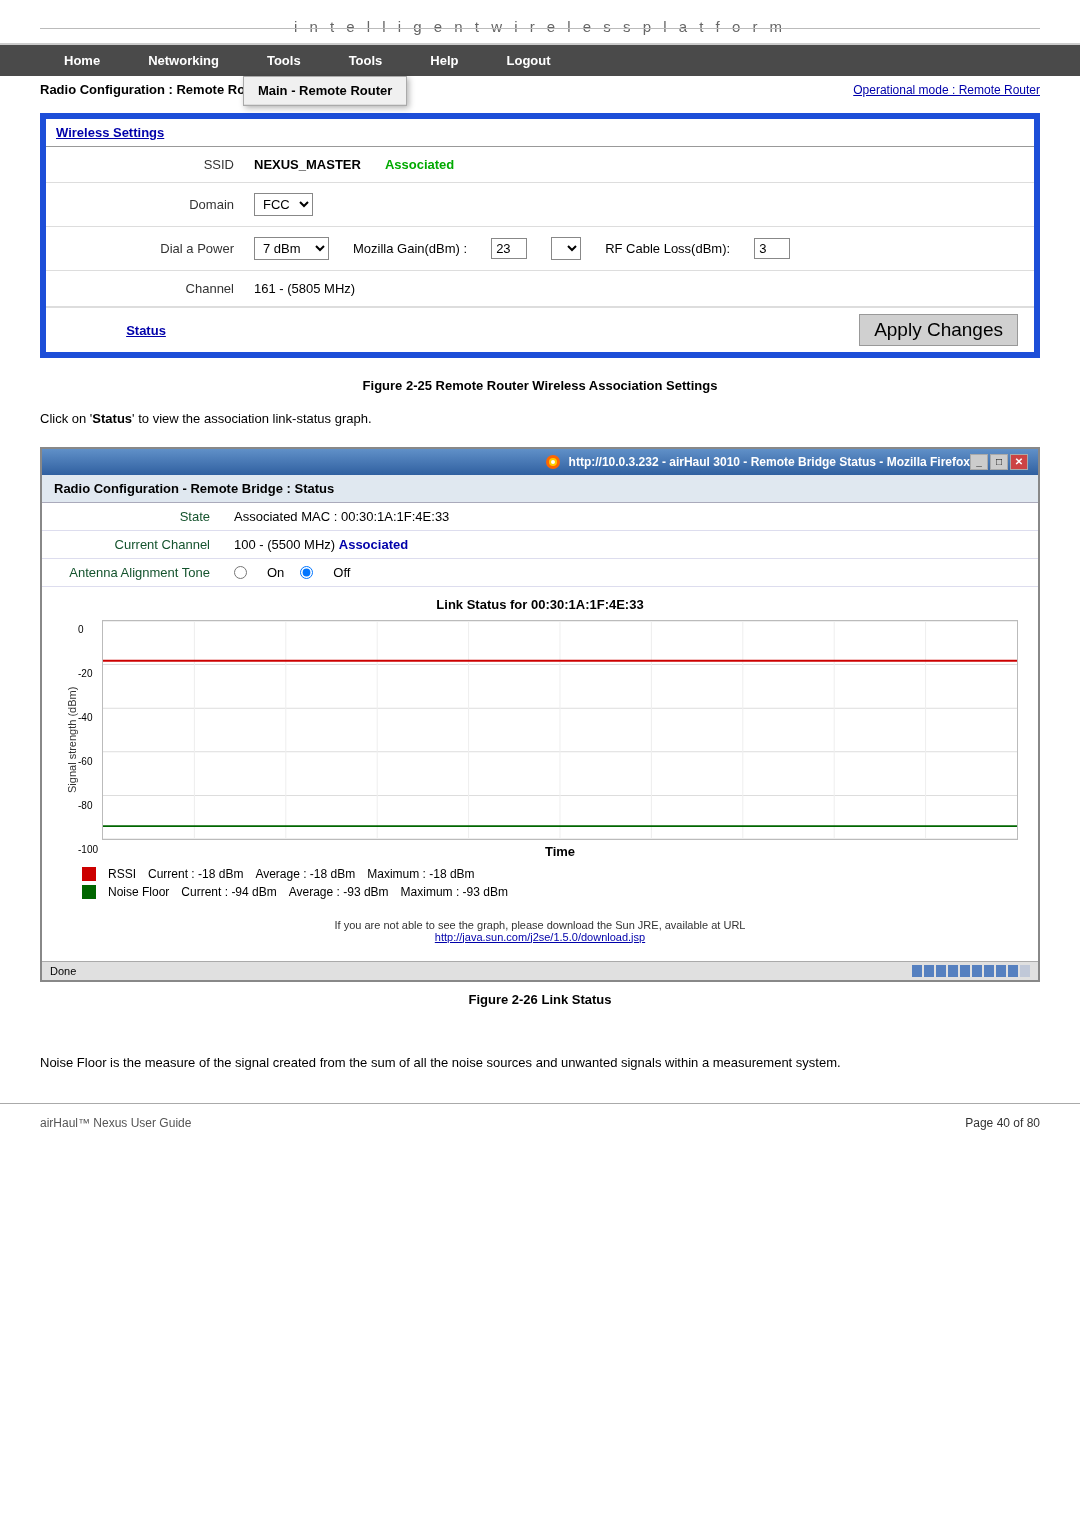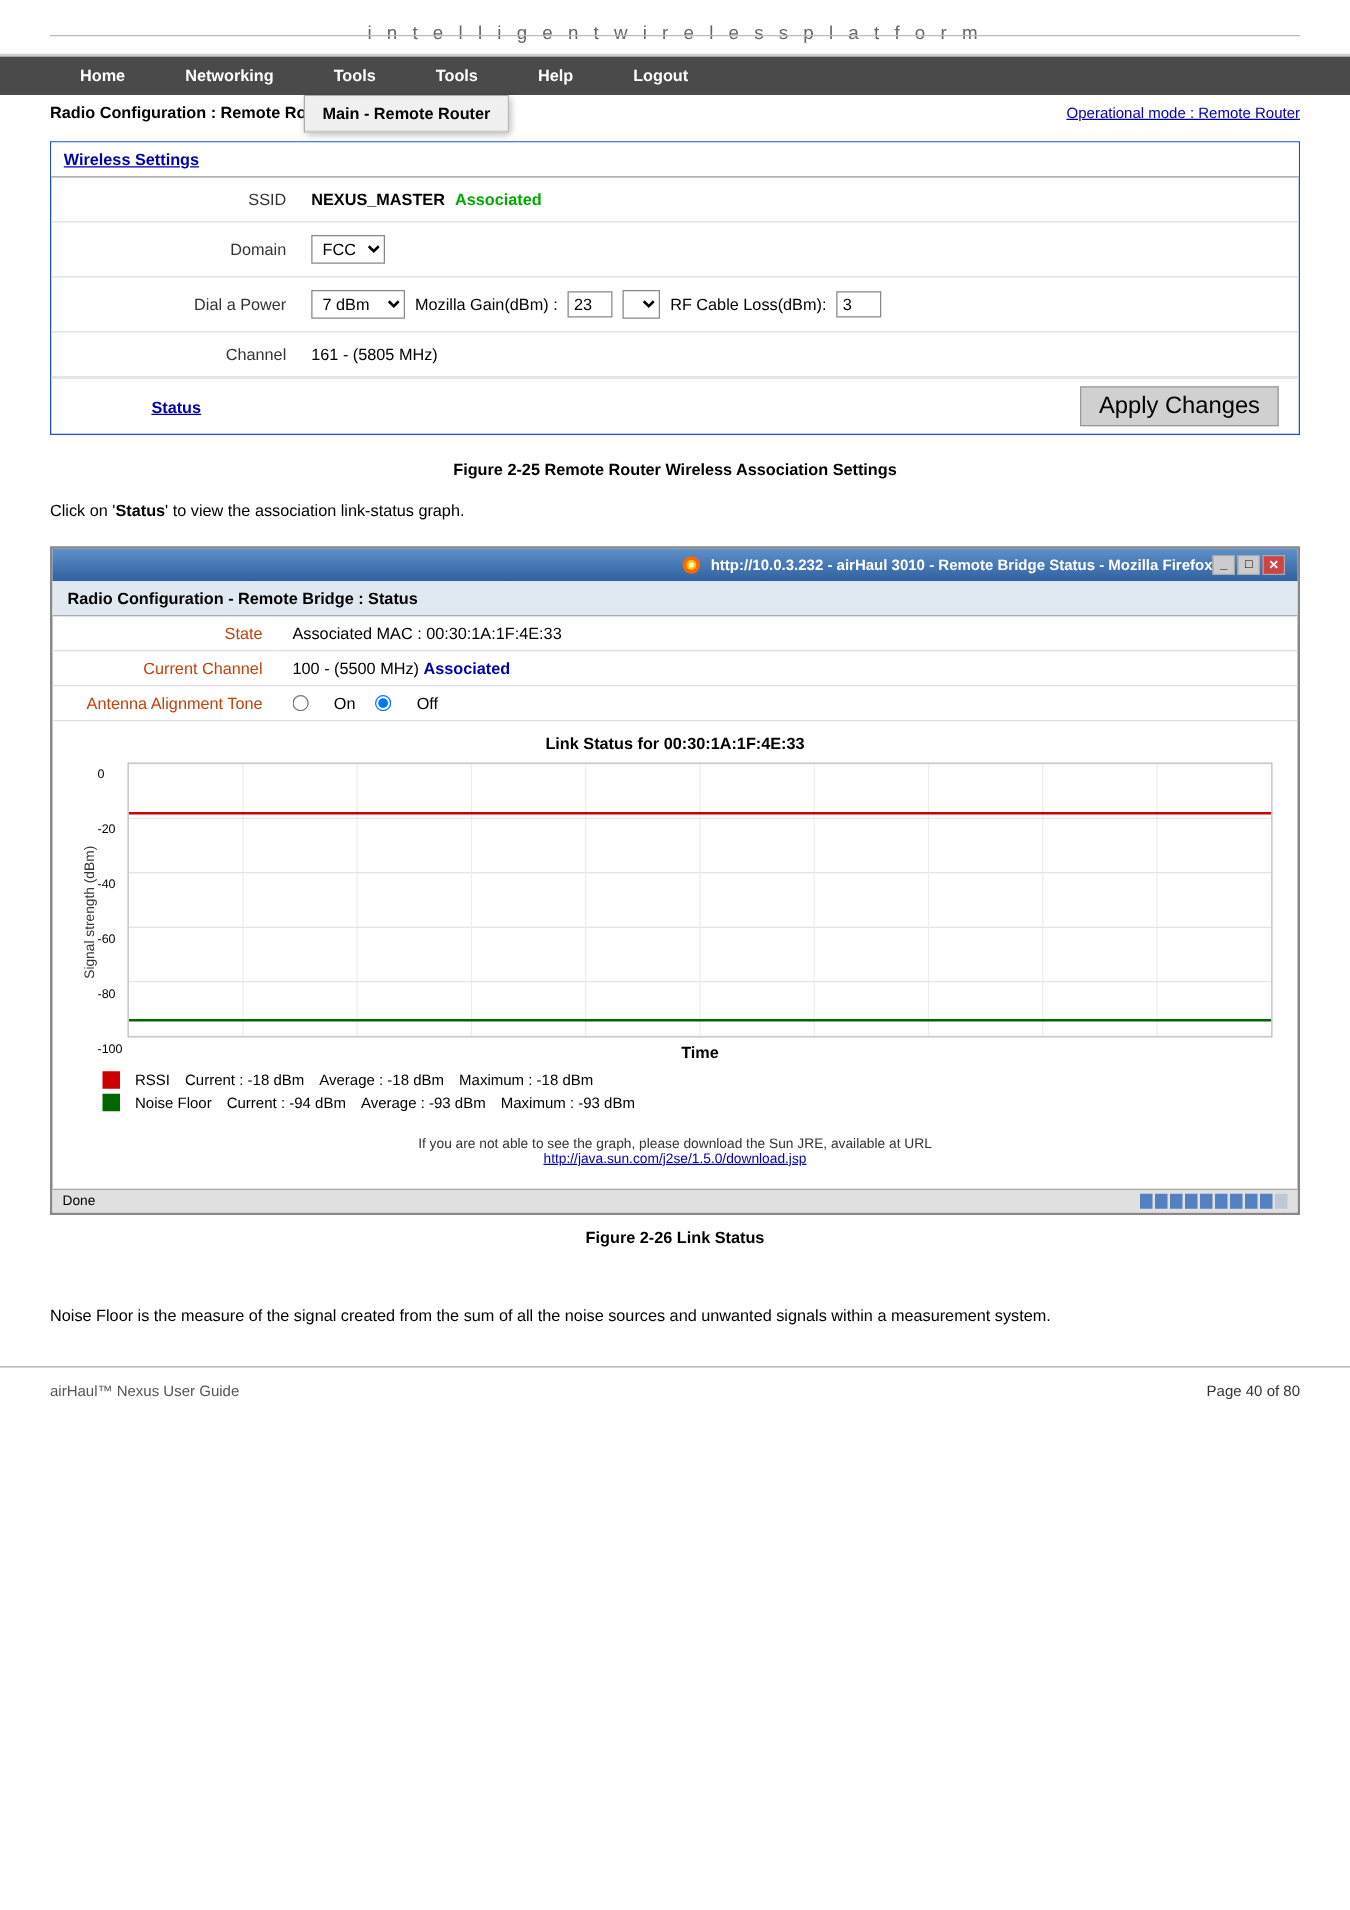--- a/index.html
+++ b/index.html
@@ -91,21 +91,21 @@
       font-size: 12px;
     }
 
     
     .main-content {
       padding: 10px 40px 20px 40px;
     }
 
     
     .settings-section {
-      border: 1px solid #1d4ed8;
+      border: 6px solid #1d4ed8;
       margin-bottom: 20px;
     }
     .section-header {
       background: #fff;
       padding: 6px 10px;
       border-bottom: 1px solid #999;
     }
     .section-header a {
       color: #00a;
       font-weight: bold;
@@ -123,21 +123,21 @@
       width: 200px;
       text-align: right;
       padding-right: 12px;
       color: #333;
       font-size: 13px;
     }
     .row-content {
       flex: 1;
       display: flex;
       align-items: center;
-      gap: 8px;
+      gap: 24px;
       padding: 4px 8px;
     }
     .ssid-value {
       font-weight: bold;
       color: #000;
       font-size: 13px;
     }
     .associated-badge {
       color: #0a0;
       font-weight: bold;
@@ -250,21 +250,21 @@
       border-collapse: collapse;
     }
     .ff-table td {
       padding: 6px 12px;
       vertical-align: middle;
       font-size: 13px;
       border-bottom: 1px solid #dde;
     }
     .ff-label-cell {
       text-align: right;
-      color: #c2410c;
+      color: #14532d;
       width: 180px;
     }
     .ff-value-cell {
       color: #000;
     }
     .associated-text {
       font-weight: bold;
       color: #00a;
     }
 

